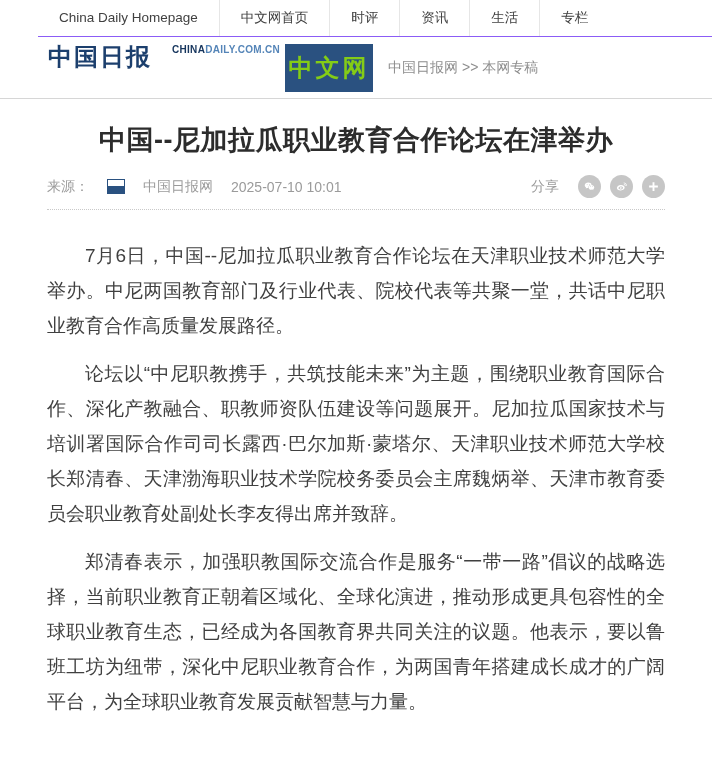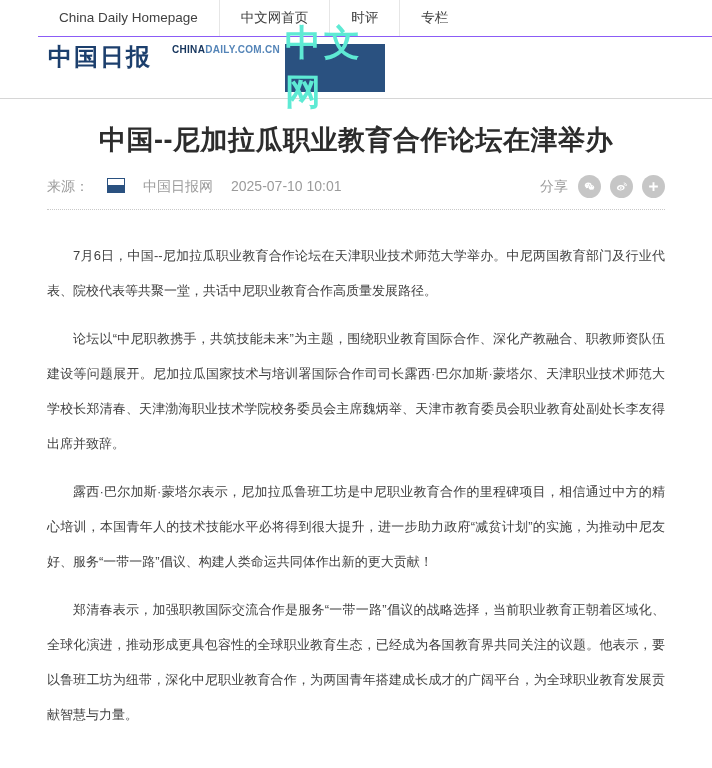--- a/index.html
+++ b/index.html
@@ -27,75 +27,78 @@
   .logo{display:flex;align-items:stretch;height:48px;cursor:pointer;}
   .logo-left{display:flex;flex-direction:row;justify-content:flex-end;margin-right:5px;gap:20px;}
   .logo-cn{
     font-family:"DejaVu Serif","Liberation Serif",serif;font-weight:bold;
     color:#1c3f6d;font-size:24px;line-height:26px;letter-spacing:2px;
   }
   .logo-url{font-size:10px;font-weight:bold;letter-spacing:.3px;line-height:11px;}
   .logo-url .u1{color:#16355d;}
   .logo-url .u2{color:#5585b8;}
   .logo-box{
-    background:#2a5180;color:#5eead4;width:100px;display:flex;align-items:center;
-    justify-content:center;font-size:36px;font-weight:bold;letter-spacing:3px;
+    background:#2a5180;color:#84cc16;width:88px;display:flex;align-items:center;
+    justify-content:center;font-size:24px;font-weight:bold;letter-spacing:3px;
     font-family:"DejaVu Serif","Liberation Serif",serif;
   }
   .breadcrumb{margin-left:15px;color:#8d8d8d;font-size:14px;cursor:pointer;}
   
   .article{padding:0 47px;}
   .article-title{
     text-align:center;font-size:27px;color:#2c2c2c;font-weight:bold;
     margin:24px 0 0;letter-spacing:.5px;line-height:34px;
   }
   .meta-row{
     display:flex;align-items:center;margin-top:18px;padding-bottom:11px;
     border-bottom:1px dotted #c9c9c9;color:#9b9b9b;font-size:14px;
   }
-  .meta-left{display:flex;align-items:flex-start;gap:18px;flex:1;}
+  .meta-left{display:flex;align-items:center;gap:18px;flex:1;}
   .src-icon{width:18px;height:15px;border:1px solid #2a5180;display:inline-flex;flex-direction:column;box-sizing:border-box;}
   .si-top{flex:1;background:#fff;border-bottom:1px solid #2a5180;}
   .si-bot{flex:1;background:#2a5180;}
   .share{display:flex;align-items:center;gap:9px;}
-  .share-label{margin-right:1px;color:#9b9b9b;}
+  .share-label{margin-right:10px;color:#9b9b9b;}
   .share-circle{
     width:23px;height:23px;border-radius:50%;background:#c6c6c6;
     display:flex;align-items:center;justify-content:center;cursor:pointer;flex:0 0 auto;
   }
   .share-circle svg{width:15px;height:15px;display:block;}
   
   .article-body{padding-top:15px;}
   .article-body p{
-    font-size:13px;line-height:35px;color:#404040;text-align:justify;
+    font-size:19px;line-height:35px;color:#404040;text-align:justify;
     text-indent:2em;margin:13px 0 0;
     font-family:"Liberation Sans","DejaVu Sans",sans-serif;
   }
 </style>
 </head>
 <body>
 
 <div class="topnav">
   <div class="topnav-inner">
     <div class="nav-item">China Daily Homepage</div>
     <div class="nav-item">中文网首页</div>
     <div class="nav-item">时评</div>
+    <div class="nav-item">资讯</div>
+    <div class="nav-item">生活</div>
     <div class="nav-item">专栏</div>
 
   </div>
 </div>
 
 <div class="header">
   <div class="logo">
     <div class="logo-left">
       <div class="logo-cn">中国日报</div>
       <div class="logo-url"><span class="u1">CHINA</span><span class="u2">DAILY.COM.CN</span></div>
     </div>
     <div class="logo-box">中文网</div>
   </div>
+  <div class="breadcrumb">中国日报网 &gt;&gt; 本网专稿</div>
 </div>
 
 <div class="article">
   <h1 class="article-title">中国--尼加拉瓜职业教育合作论坛在津举办</h1>
 
   <div class="meta-row">
     <div class="meta-left">
       <span>来源：</span>
       <span class="src-icon">
           <span class="si-top"></span>
@@ -122,16 +125,15 @@
         <svg viewBox="0 0 24 24">
             <path fill="#fff" d="M10.5 5h3v5.5H19v3h-5.5V19h-3v-5.5H5v-3h5.5z"></path>
           </svg>
       </span>
     </div>
   </div>
 
   <div class="article-body">
     <p>7月6日，中国--尼加拉瓜职业教育合作论坛在天津职业技术师范大学举办。中尼两国教育部门及行业代表、院校代表等共聚一堂，共话中尼职业教育合作高质量发展路径。</p>
     <p>论坛以“中尼职教携手，共筑技能未来”为主题，围绕职业教育国际合作、深化产教融合、职教师资队伍建设等问题展开。尼加拉瓜国家技术与培训署国际合作司司长露西·巴尔加斯·蒙塔尔、天津职业技术师范大学校长郑清春、天津渤海职业技术学院校务委员会主席魏炳举、天津市教育委员会职业教育处副处长李友得出席并致辞。</p>
-    <p>露西·巴尔加斯·蒙塔尔表示，尼加拉瓜鲁班工坊是中尼职业教育合作的里程碑项目，相信通过中方的精心培训，本国青年人的技术技能水平必将得到很大提升，进一步助力政府“减贫计划”的实施，为推动中尼友好、服务“一带一路”倡议、构建人类命运共同体作出新的更大贡献！</p>
     <p>郑清春表示，加强职教国际交流合作是服务“一带一路”倡议的战略选择，当前职业教育正朝着区域化、全球化演进，推动形成更具包容性的全球职业教育生态，已经成为各国教育界共同关注的议题。他表示，要以鲁班工坊为纽带，深化中尼职业教育合作，为两国青年搭建成长成才的广阔平台，为全球职业教育发展贡献智慧与力量。</p>
   </div>
 </div>
 
 </body></html>

